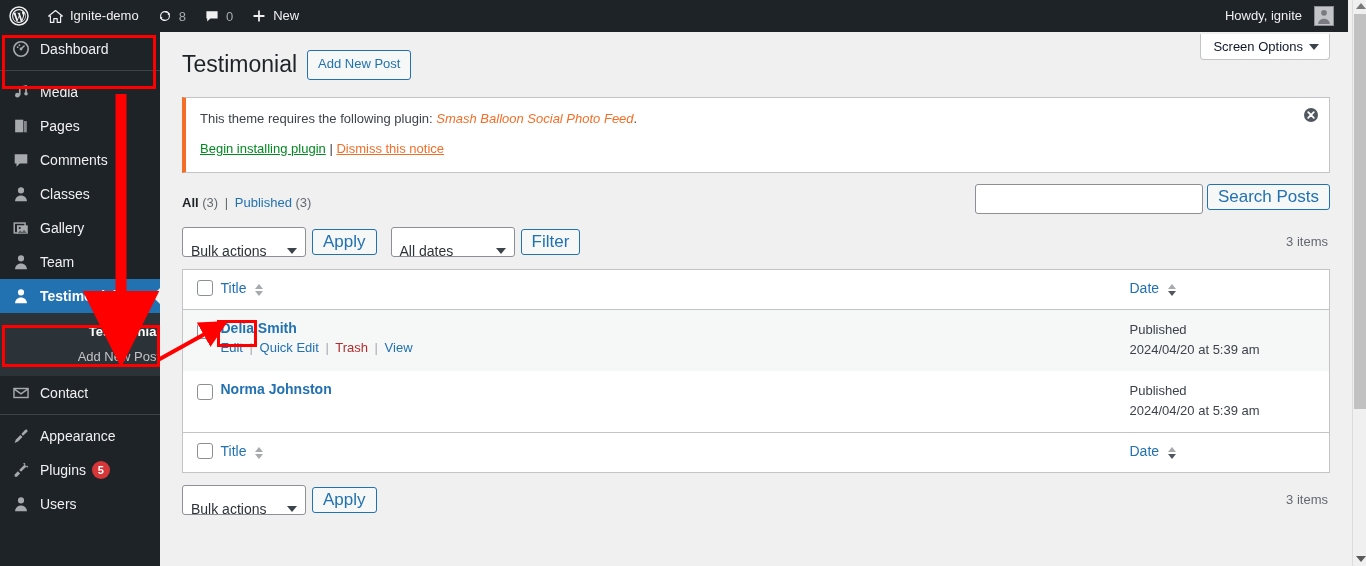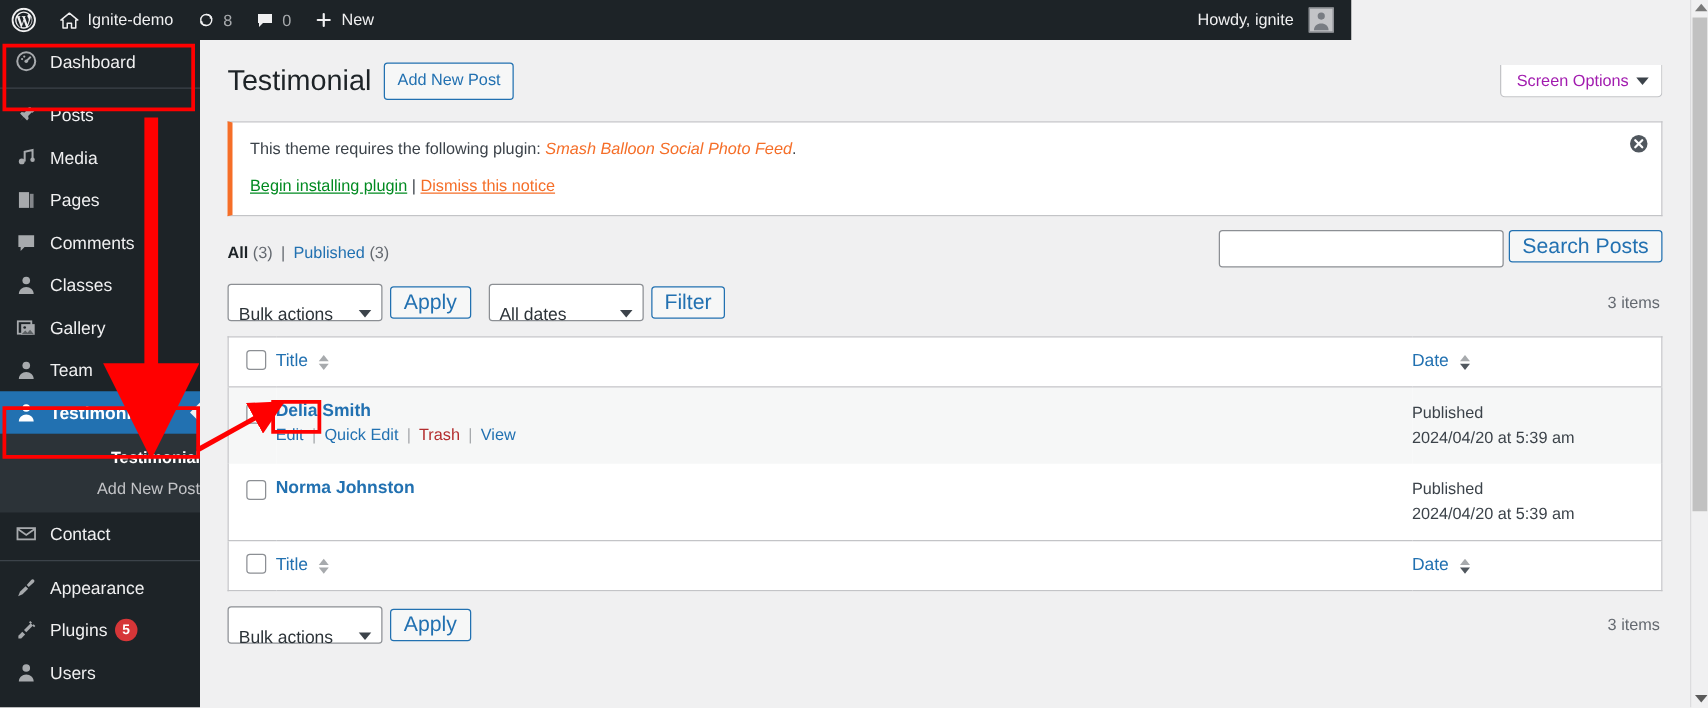--- a/index.html
+++ b/index.html
@@ -7,21 +7,21 @@
     margin: 0; padding: 0;
     width: 1366px; height: 566px;
     overflow: hidden;
     font-family: "Liberation Sans", sans-serif;
   }
   body { background: #f0f0f1; position: relative; }
 
   
   #adminbar {
     position: absolute; top: 0; left: 0;
-    width: 1081px; height: 32px;
+    width: 1348px; height: 32px;
     background: #1d2327;
     color: #f0f0f1;
     display: flex; align-items: flex-start;
     font-size: 13px;
     z-index: 40;
   }
   .ab-item {
     display: flex; align-items: center; gap: 6px;
     height: 32px; padding: 0 9px;
     color: #f0f0f1; white-space: nowrap;
@@ -85,25 +85,25 @@
   }
 
   
   #main {
     position: absolute; top: 32px; left: 160px;
     width: 1192px; height: 534px;
     background: #f0f0f1;
     overflow: hidden;
   }
   #screen-meta {
-    position: absolute; top: 20px; right: 22px;
+    position: absolute; top: 2px; right: 22px;
     background: #fff; border: 1px solid #c3c4c7; border-top: none;
     border-radius: 0 0 4px 4px;
     padding: 5px 10px 5px 12px;
-    font-size: 13px; color: #a21caf;
+    font-size: 13px; color: #0f172a;
     display: flex; align-items: center; gap: 6px;
   }
   .caret-down {
     width: 0; height: 0;
     border-left: 5px solid transparent;
     border-right: 5px solid transparent;
     border-top: 6px solid #3c434a;
   }
 
   .wrap { padding: 18px 22px 0 22px; }
@@ -335,28 +335,20 @@
           <path d="M10 10l4-4" stroke="currentColor" stroke-width="1.6"></path>
           <circle cx="6.3" cy="8" r="1" fill="currentColor"></circle>
           <circle cx="8.2" cy="5.8" r="1" fill="currentColor"></circle>
         </svg>
     </span>
     <span class="mi-lbl">Dashboard</span>
   </div>
 
   <div class="menu-sep"></div>
 
-  <div class="menu-item">
-    <span class="mi-ico">
-      <svg width="18" height="18" viewBox="0 0 20 20">
-          <path d="M13.5 2.8l3.7 3.7-1.6 1.6-.9-.3-3 3 .4 2.6-1.4 1.4-3-3-4.2 4.2 4-4.3-3-3 1.4-1.4 2.6.4 3-3-.3-.9z" fill="currentColor"></path>
-        </svg>
-    </span>
-    <span class="mi-lbl">Posts</span>
-  </div>
 
   <div class="menu-item">
     <span class="mi-ico">
       <svg width="18" height="18" viewBox="0 0 20 20">
           <circle cx="6" cy="13.5" r="2.6" fill="currentColor"></circle>
           <path d="M8.6 13.5V5l7-1.6v8" stroke="currentColor" stroke-width="1.8" fill="none"></path>
           <circle cx="15.6" cy="11.9" r="2" fill="currentColor"></circle>
         </svg>
     </span>
     <span class="mi-lbl">Media</span>

